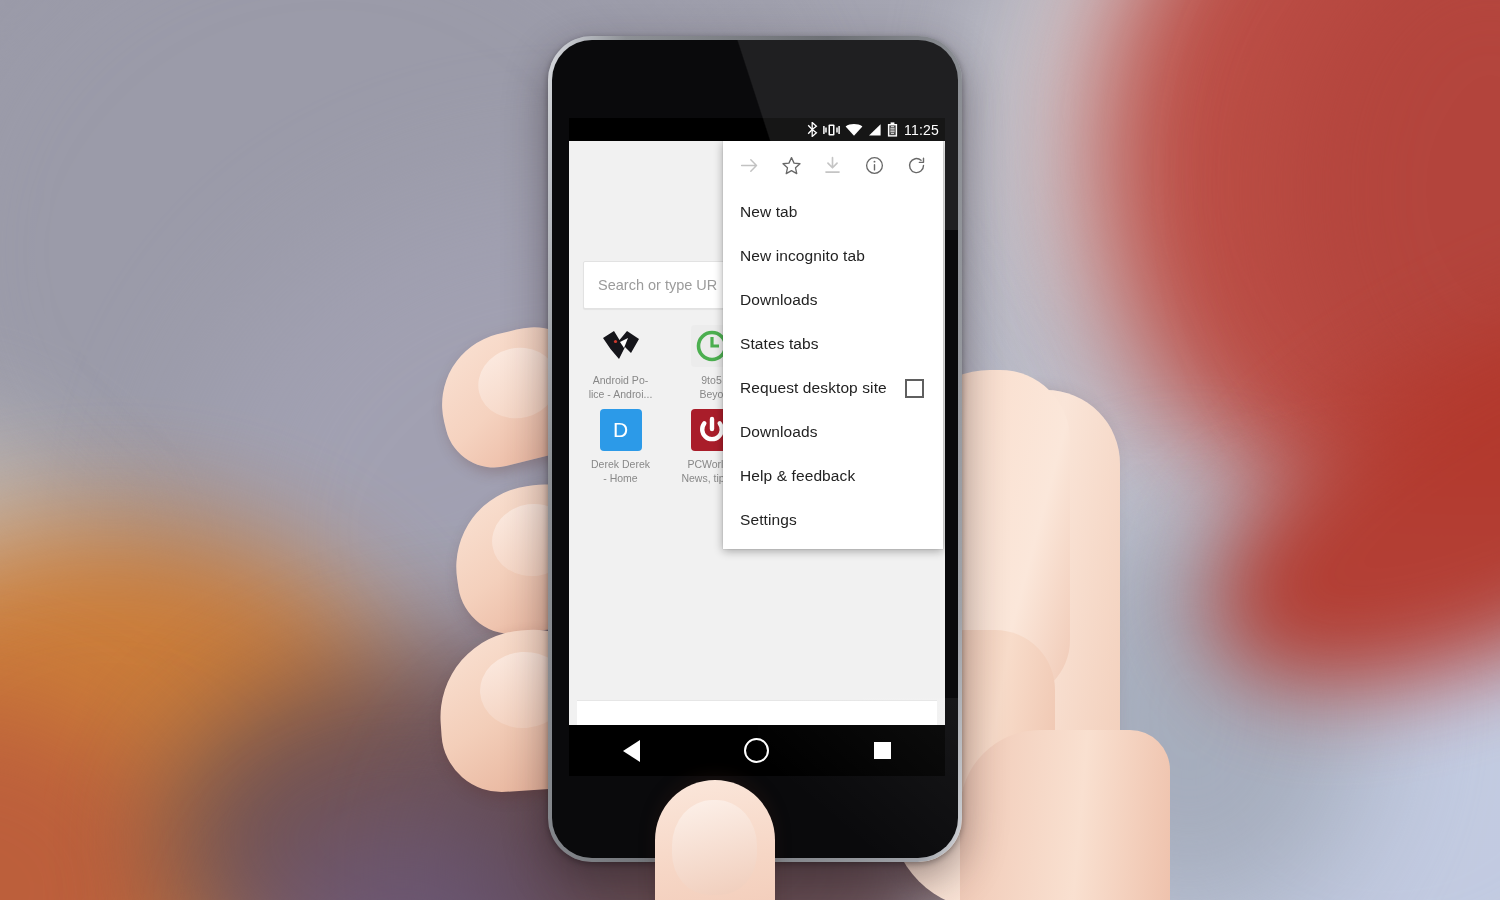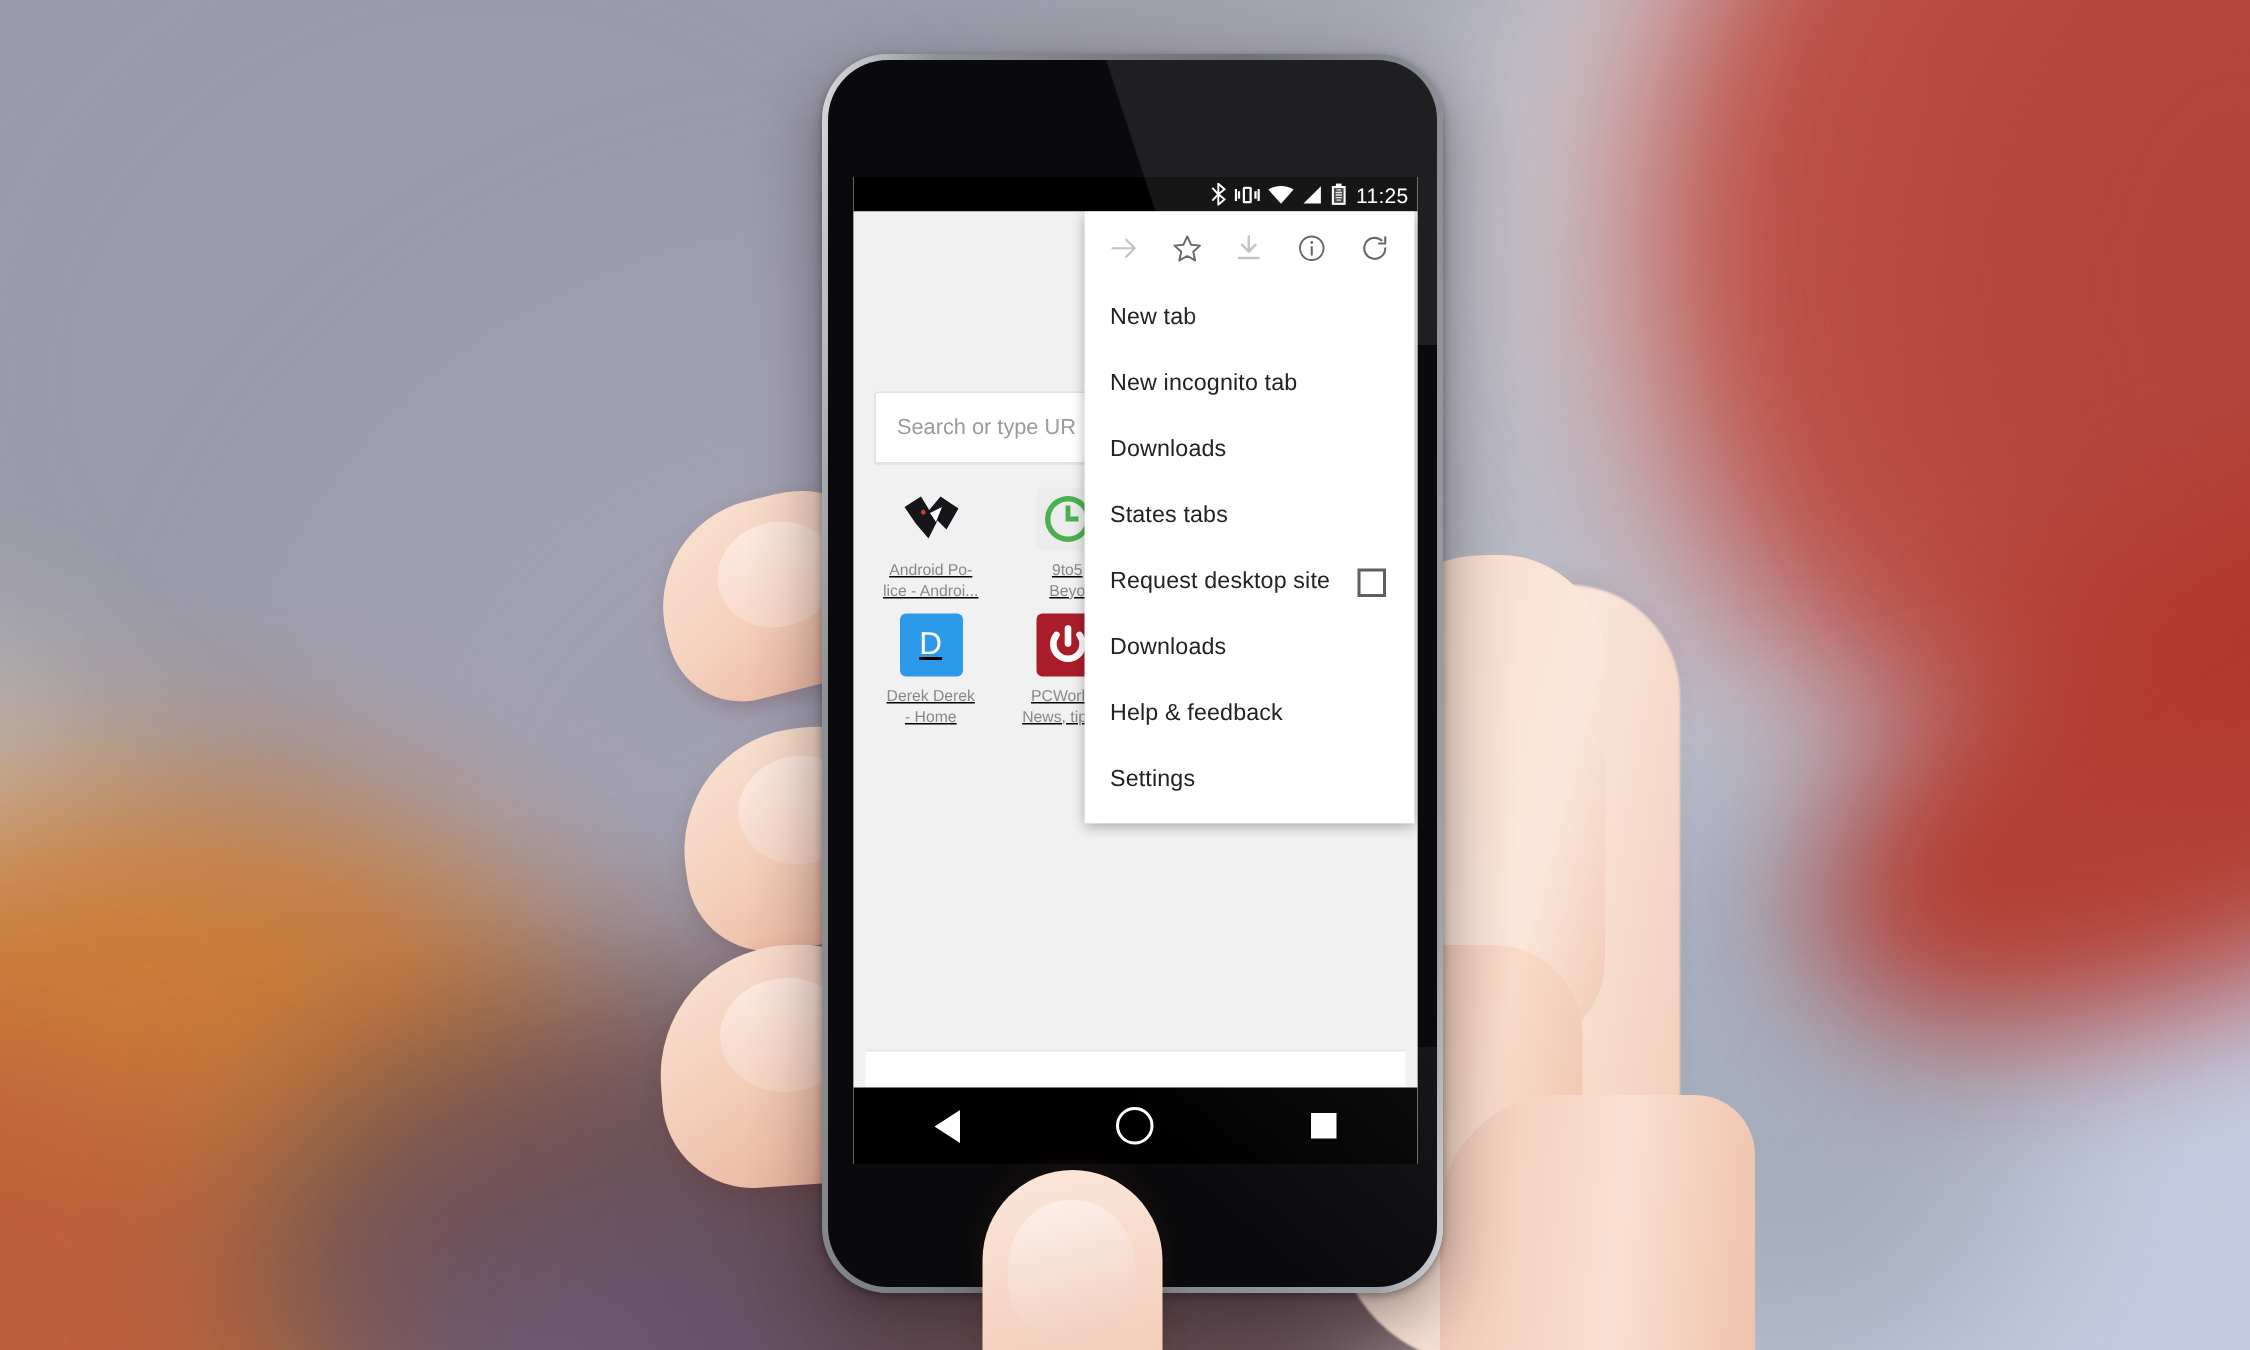--- a/index.html
+++ b/index.html
@@ -88,21 +88,21 @@
   #statusbar .sicon{display:block;}
   #clock{color:#fff;font-size:14px;letter-spacing:.2px;margin-left:1px;font-family:"Liberation Sans",sans-serif;}
 
   
   #ntp{position:absolute;top:23px;left:0;right:0;bottom:51px;background:#f1f1f1;overflow:hidden;}
   #google-logo{position:relative;height:120px;display:flex;align-items:center;justify-content:center;}
   #omnibox{margin:0 14px;height:46px;background:#fff;border:1px solid #e2e2e2;border-radius:2px;
     display:flex;align-items:center;padding:0 14px;box-shadow:0 1px 1px rgba(0,0,0,.06);}
   #omnibox-placeholder{color:#9b9b9b;font-size:14.5px;white-space:nowrap;}
   #tiles{display:grid;grid-template-columns:repeat(4,1fr);row-gap:8px;margin-top:16px;padding:0 6px;}
-  .tile{display:flex;flex-direction:column;align-items:center;text-decoration:underline;}
+  .tile{display:flex;flex-direction:column;align-items:center;}
   .tile-icon{width:42px;height:42px;border-radius:4px;display:flex;align-items:center;
     justify-content:center;overflow:hidden;}
   .tile-letter{color:#fff;font-size:21px;font-weight:400;font-family:"Liberation Sans",sans-serif;}
   .tile-label{margin-top:7px;font-size:10.5px;line-height:13.5px;color:#888;text-align:center;
     width:74px;white-space:pre-line;}
   #ntp-footer{position:absolute;left:8px;right:8px;bottom:0;height:24px;background:#fff;
     border-top:1px solid #e6e6e6;}
 
   
   #navbar{position:absolute;left:0;right:0;bottom:0;height:51px;background:#000;

